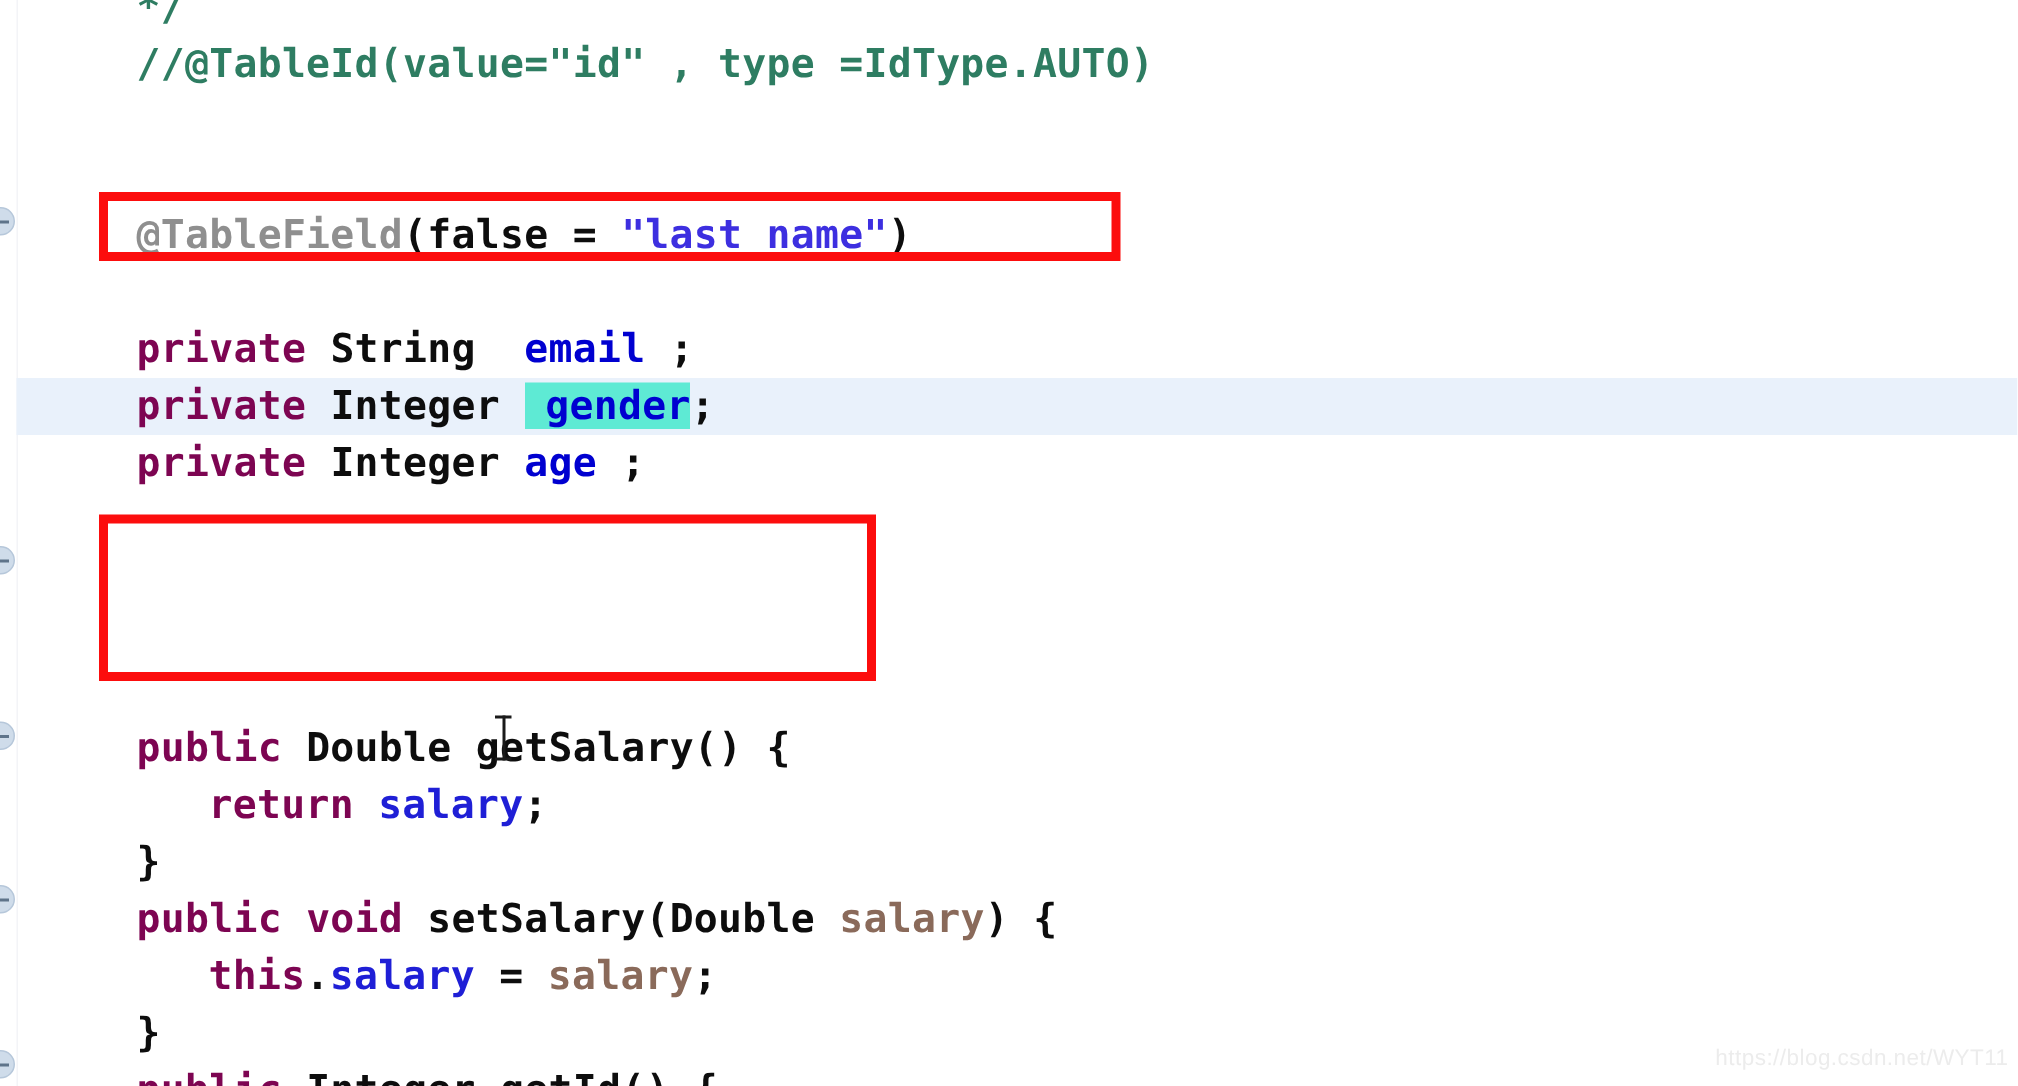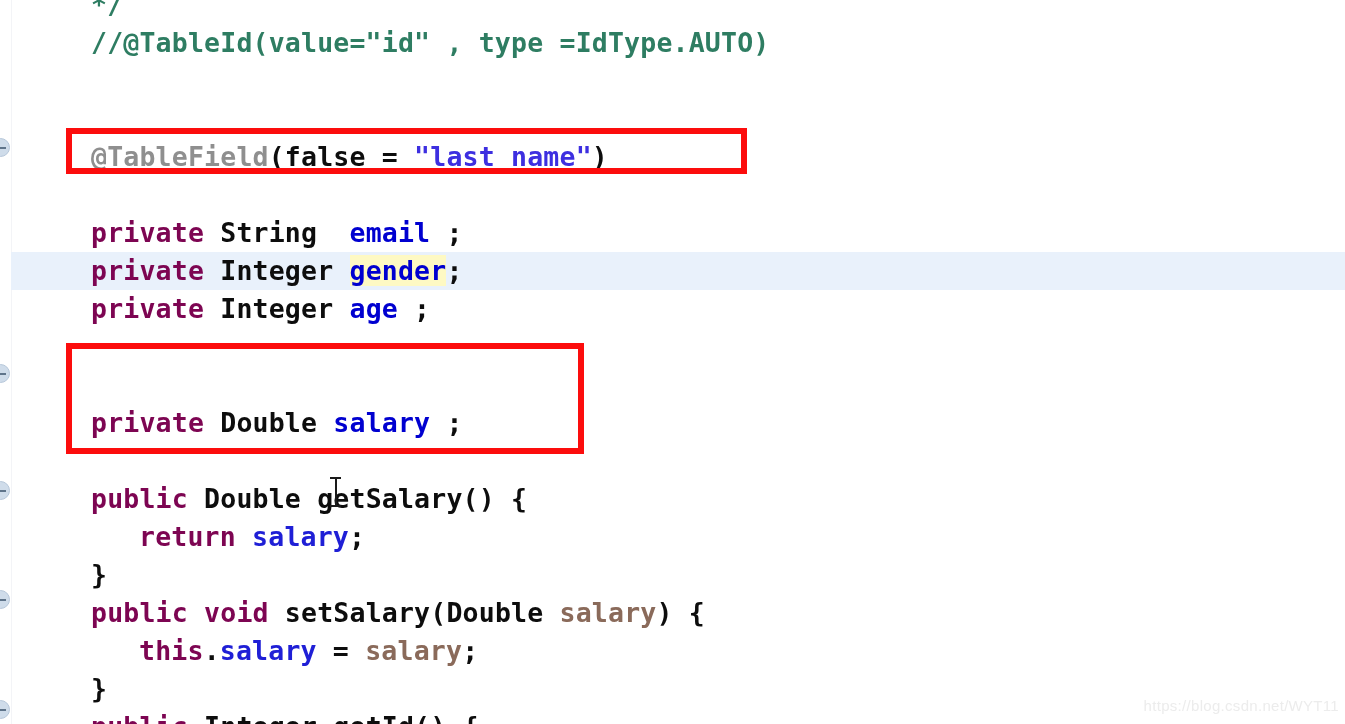--- a/index.html
+++ b/index.html
@@ -95,21 +95,22 @@
   .cmt     { color: #2e7d62; }
   .punc    { color: #0d0d0d; }
 
   .typo {
     text-decoration: underline wavy #e06a3a;
     text-decoration-skip-ink: none;
     text-underline-offset: 4px;
   }
 
   .hl-occurrence {
-    background: #fef9c3;
+    background: #5eead4;
+    padding-left: 14px;
   }
 
   
   .redbox {
     position: absolute;
     border: 6px solid #fc0d0d;
     box-sizing: border-box;
     pointer-events: none;
     background: transparent;
   }
@@ -161,21 +162,20 @@
 
   <div class="code">
       <div class="line" style="top: -14px;"><span class="ind" style="width: 91px;"></span><span class="cmt">*/</span></div>
       <div class="line" style="top: 24px;"><span class="ind" style="width: 91px;"></span><span class="cmt">//@TableId(value="id" , type =IdType.AUTO)</span></div>
       <div class="line" style="top: 100px;"><span class="ind" style="width: 43px;"></span></div>
       <div class="line" style="top: 138px;"><span class="ind" style="width: 91px;"></span><span class="anno">@TableField</span><span class="punc">(false = </span><span class="str">"last_name"</span><span class="punc">)</span></div>
       <div class="line" style="top: 214px;"><span class="ind" style="width: 91px;"></span><span class="kw">private</span><span class="punc"> </span><span class="type">String</span><span class="punc">  </span><span class="ident">email</span><span class="punc"> ;</span></div>
       <div class="line caret-line" style="top: 252px; left: 11px; width: 1334px;"><span class="ind" style="width: 80px;"></span><span class="kw">private</span><span class="punc"> </span><span class="type">Integer</span><span class="punc"> </span><span class="ident hl-occurrence">gender</span><span class="punc">;</span></div>
       <div class="line" style="top: 290px;"><span class="ind" style="width: 91px;"></span><span class="kw">private</span><span class="punc"> </span><span class="type">Integer</span><span class="punc"> </span><span class="ident">age</span><span class="punc"> ;</span></div>
       <div class="line" style="top: 328px;"><span class="ind" style="width: 43px;"></span></div>
-      <div class="line" style="top: 404px;"><span class="ind" style="width: 91px;"></span><span class="kw">private</span><span class="punc"> </span><span class="type">Double</span><span class="punc"> </span><span class="ident">salary</span><span class="punc"> ;</span></div>
       <div class="line" style="top: 442px;"><span class="ind" style="width: 43px;"></span></div>
       <div class="line" style="top: 480px;"><span class="ind" style="width: 91px;"></span><span class="kw">public</span><span class="punc"> </span><span class="type">Double</span><span class="punc"> getSalary() {</span></div>
       <div class="line" style="top: 518px;"><span class="ind" style="width: 139px;"></span><span class="kw">return</span><span class="punc"> </span><span class="field">salary</span><span class="punc">;</span></div>
       <div class="line" style="top: 556px;"><span class="ind" style="width: 91px;"></span><span class="punc">}</span></div>
       <div class="line" style="top: 594px;"><span class="ind" style="width: 91px;"></span><span class="kw">public</span><span class="punc"> </span><span class="kw">void</span><span class="punc"> setSalary(</span><span class="type">Double</span><span class="punc"> </span><span class="param">salary</span><span class="punc">) {</span></div>
       <div class="line" style="top: 632px;"><span class="ind" style="width: 139px;"></span><span class="kw">this</span><span class="punc">.</span><span class="field">salary</span><span class="punc"> = </span><span class="param">salary</span><span class="punc">;</span></div>
       <div class="line" style="top: 670px;"><span class="ind" style="width: 91px;"></span><span class="punc">}</span></div>
       <div class="line" style="top: 708px;"><span class="ind" style="width: 91px;"></span><span class="kw">public</span><span class="punc"> </span><span class="type">Integer</span><span class="punc"> getId() {</span></div>
     </div>
 

